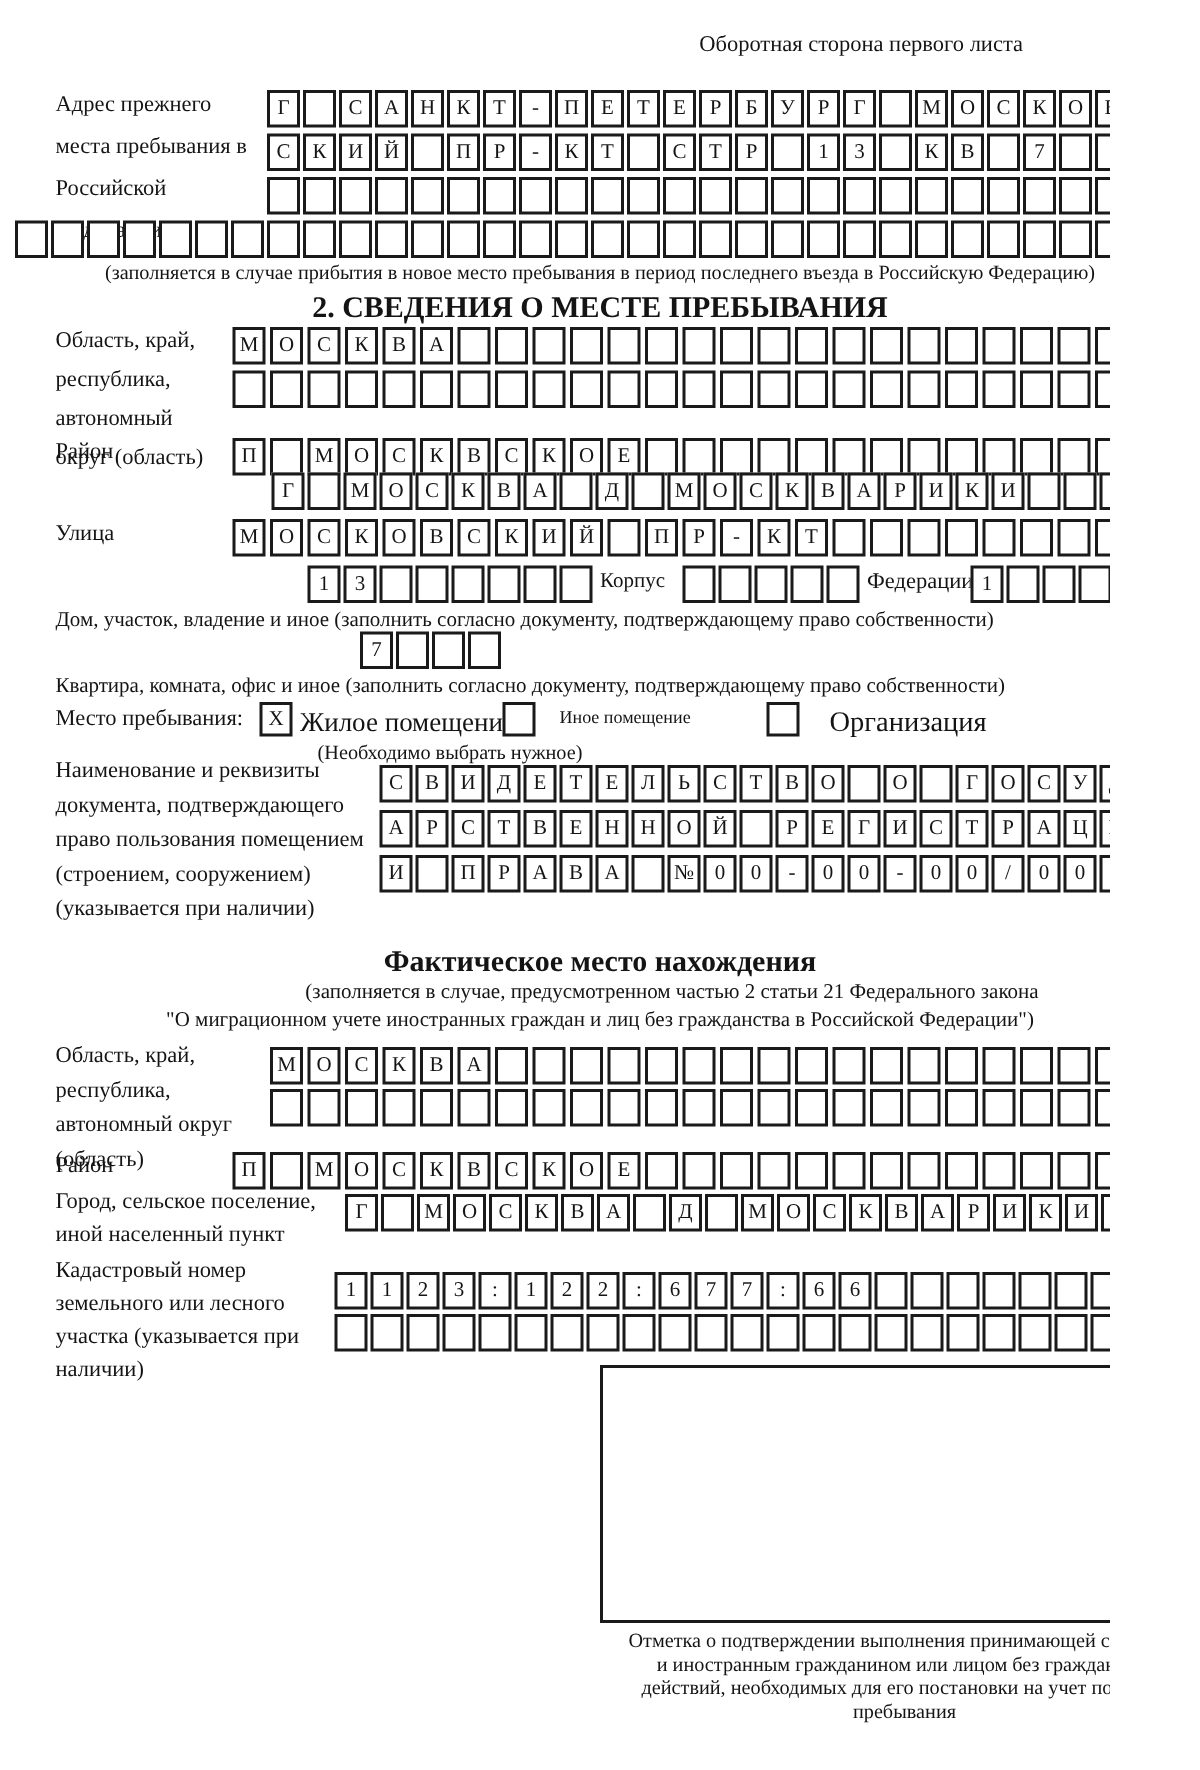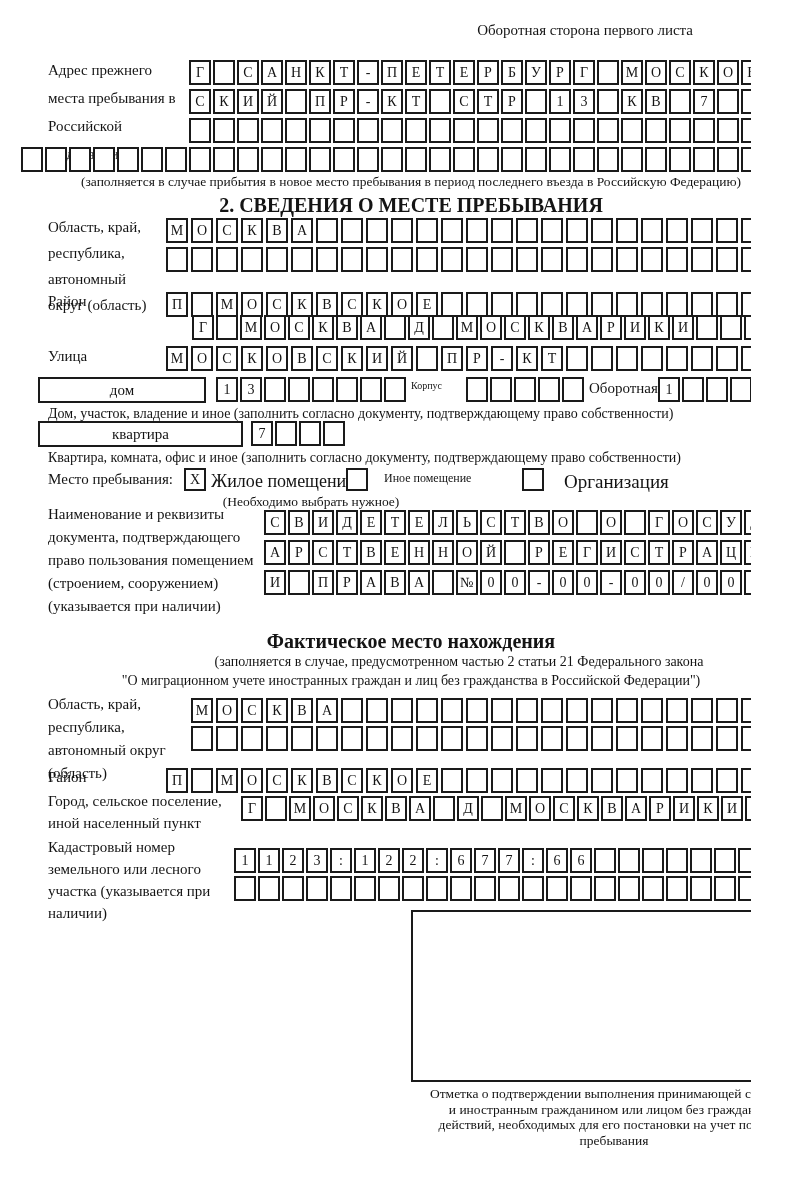--- a/index.html
+++ b/index.html
@@ -1,17 +1,17 @@
 <!DOCTYPE html>
 <html><head>
 <meta charset="utf-8">
 <style>
   html,body{margin:0;padding:0;background:#ffffff;}
   #page{position:relative;width:740px;height:1180px;background:#ffffff;overflow:hidden;
-        font-family:"Liberation Serif","DejaVu Serif",serif;color:#141414;margin-left:11px;}
+        font-family:"Liberation Serif","DejaVu Serif",serif;color:#141414;}
   .abs{position:absolute;}
   .label{position:absolute;font-size:15px;line-height:26px;color:#141414;}
   .caption{position:absolute;font-size:13.5px;color:#141414;}
   .center{left:0;width:800px;text-align:center;}
   .title{position:absolute;left:0;width:800px;text-align:center;font-size:20px;font-weight:bold;}
   .cellrow{position:absolute;display:flex;}
   .cell{width:18px;height:21px;border:2px solid #1a1a1a;margin-right:2px;
         display:flex;align-items:center;justify-content:center;
         font-size:14px;line-height:1;background:#fff;flex:0 0 auto;}
   .p25 .cell{margin-right:3px;}
@@ -274,49 +274,47 @@
       <span class="cell"></span>
       <span class="cell"></span>
       <span class="cell"></span>
       <span class="cell"></span>
       <span class="cell"></span>
       <span class="cell"></span>
       <span class="cell"></span>
       <span class="cell"></span>
     </div>
 
-  <div class="wbox" style="left:27px;top:377px;width:164px;height:22px;">дом</div>
   <div class="cellrow" style="left:205px;top:377px;">
       <span class="cell">1</span>
       <span class="cell">3</span>
       <span class="cell"></span>
       <span class="cell"></span>
       <span class="cell"></span>
       <span class="cell"></span>
       <span class="cell"></span>
       <span class="cell"></span>
     </div>
-  <div class="abs" style="left:400px;top:380px;font-size:10px;">Корпус</div>
+  <div class="abs" style="left:400px;top:380px;font-size:14px;">Корпус</div>
   <div class="cellrow" style="left:455px;top:377px;">
       <span class="cell"></span>
       <span class="cell"></span>
       <span class="cell"></span>
       <span class="cell"></span>
       <span class="cell"></span>
     </div>
-  <div class="abs" style="left:578px;top:380px;font-size:15px;">Оборотная</div>
+  <div class="abs" style="left:578px;top:380px;font-size:15px;">Федерации</div>
   <div class="cellrow" style="left:647px;top:377px;">
       <span class="cell">1</span>
       <span class="cell"></span>
       <span class="cell"></span>
       <span class="cell"></span>
     </div>
   <div class="caption" style="left:37px;top:406px;font-size:14px;">Дом, участок, владение и иное (заполнить согласно документу, подтверждающему право собственности)</div>
 
-  <div class="wbox" style="left:27px;top:421px;width:201px;height:22px;">квартира</div>
   <div class="cellrow" style="left:240px;top:421px;">
       <span class="cell">7</span>
       <span class="cell"></span>
       <span class="cell"></span>
       <span class="cell"></span>
     </div>
   <div class="caption" style="left:37px;top:450px;font-size:14px;">Квартира, комната, офис и иное (заполнить согласно документу, подтверждающему право собственности)</div>
 
   <div class="abs" style="left:37px;top:471px;font-size:15px;">Место пребывания:</div>
   <div class="chk" style="left:173px;top:468px;">X</div>

